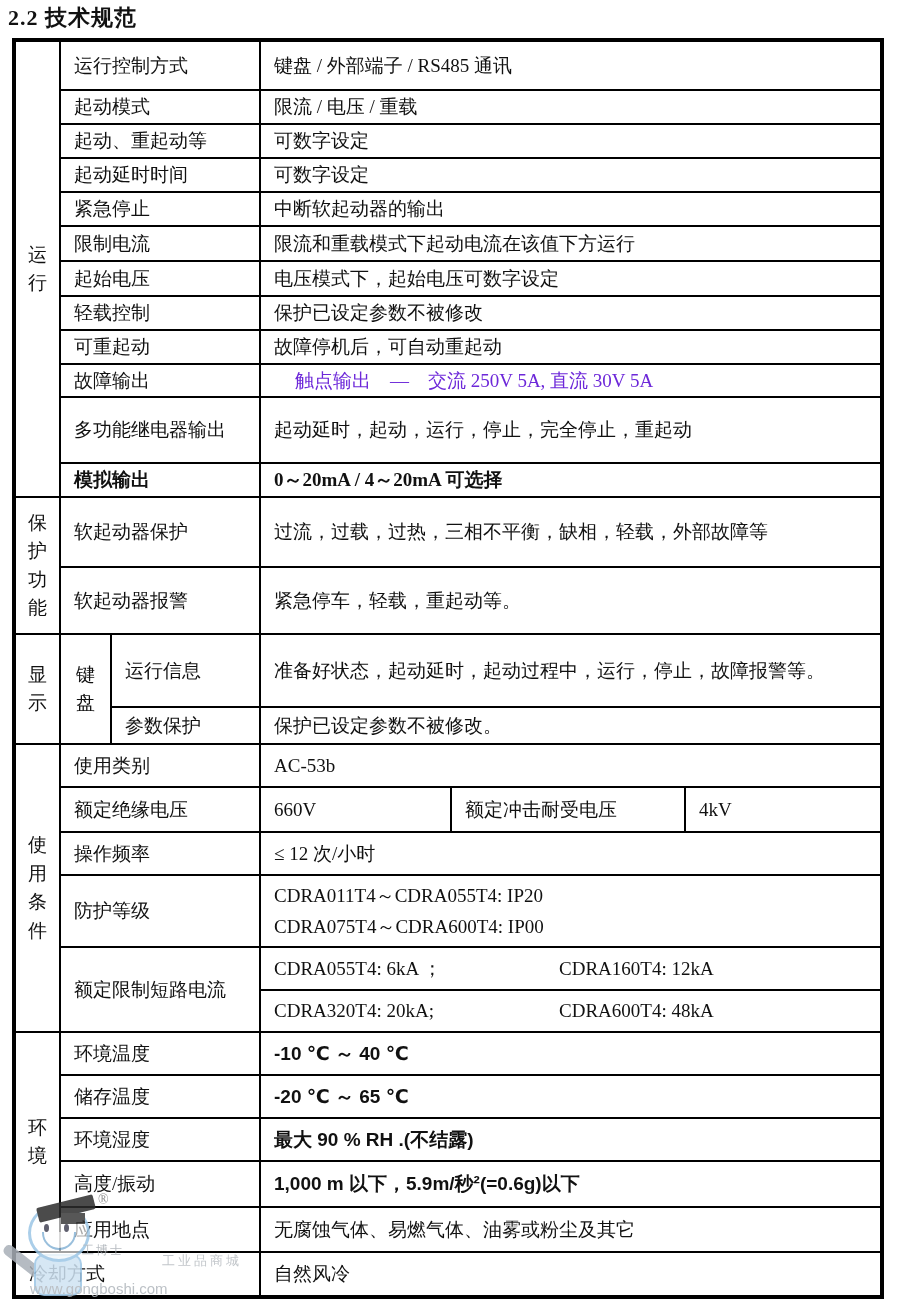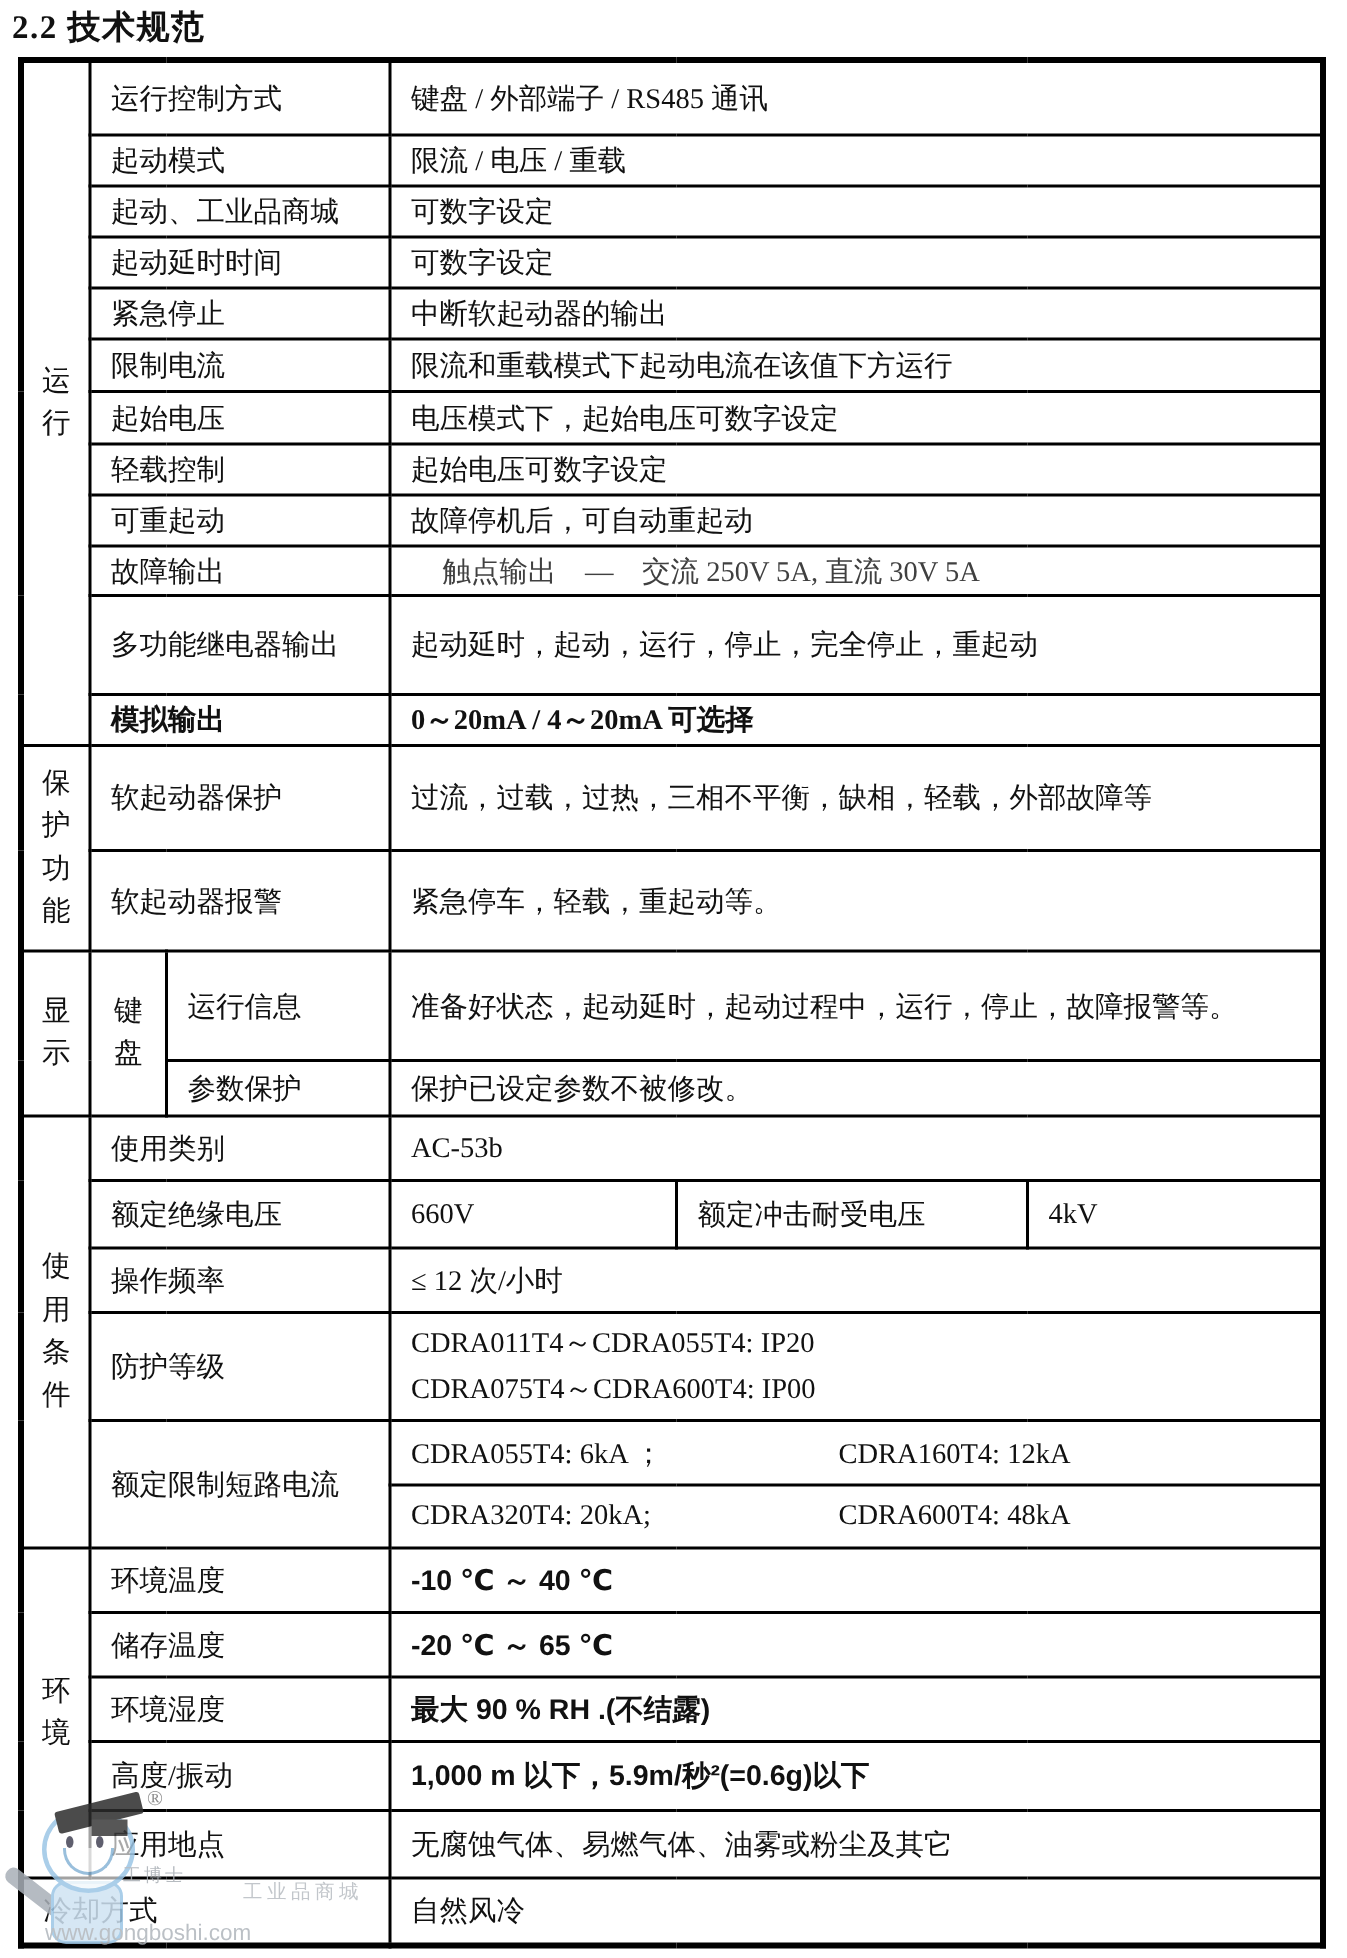--- a/index.html
+++ b/index.html
@@ -6,21 +6,21 @@
   body{width:898px;height:1305px;position:relative;overflow:hidden;
        font-family:"Liberation Serif","DejaVu Serif",serif;color:#111;}
   .page-title{font-weight:bold;font-size:22px;margin:3px 0 5px 8px;letter-spacing:1px;}
   table.spec{border-collapse:collapse;table-layout:fixed;width:872px;margin-left:12px;
              border:4px solid #000;}
   td{border:2px solid #000;font-size:19px;padding:2px 6px 2px 13px;vertical-align:middle;
      overflow:hidden;}
   td.group,td.sub{padding:2px;text-align:center;}
   .vtext{width:1.25em;margin:0 auto;word-break:break-all;line-height:1.5;text-align:center;}
   td.justify{text-align:justify;}
-  td.red{color:#404040;padding-left:34px;}
+  td.red{color:#6d28d9;padding-left:34px;}
   td.env{font-family:"Liberation Sans","DejaVu Sans",sans-serif;font-weight:600;font-size:19px;}
   td.lines{white-space:pre-line;line-height:1.65;}
   .part1{display:inline-block;min-width:285px;}
   
   .watermark{position:absolute;left:0;top:1192px;width:270px;height:112px;opacity:.85;pointer-events:none;}
   .wm-face{position:absolute;left:28px;top:12px;width:56px;height:52px;background:rgba(255,255,255,.75);
            border:3px solid #9cc6e6;border-radius:50%;}
   .wm-cap{position:absolute;left:6px;top:-6px;width:58px;height:15px;background:#2c2c2c;
           transform:rotate(-14deg);border-radius:2px;}
   .wm-cap-base{position:absolute;left:30px;top:6px;width:24px;height:11px;background:#3a3a3a;}
@@ -58,42 +58,42 @@
           <div class="vtext">运行</div>
         </td>
         <td colspan="2" class="label">运行控制方式</td>
         <td colspan="3" class="value">键盘 / 外部端子 / RS485 通讯</td>
       </tr>
       <tr style="height: 34px;">
         <td colspan="2" class="label">起动模式</td>
         <td colspan="3" class="value">限流 / 电压 / 重载</td>
       </tr>
       <tr style="height: 34px;">
-        <td colspan="2" class="label">起动、工业品商城</td>
+        <td colspan="2" class="label">起动、重起动等</td>
         <td colspan="3" class="value">可数字设定</td>
       </tr>
       <tr style="height: 34px;">
         <td colspan="2" class="label">起动延时时间</td>
         <td colspan="3" class="value">可数字设定</td>
       </tr>
       <tr style="height: 34px;">
         <td colspan="2" class="label">紧急停止</td>
         <td colspan="3" class="value">中断软起动器的输出</td>
       </tr>
       <tr style="height: 35px;">
         <td colspan="2" class="label">限制电流</td>
         <td colspan="3" class="value">限流和重载模式下起动电流在该值下方运行</td>
       </tr>
       <tr style="height: 35px; font-family: Liberation Serif, serif;">
         <td colspan="2" class="label">起始电压</td>
         <td colspan="3" class="value">电压模式下，起始电压可数字设定</td>
       </tr>
       <tr style="height: 34px;">
         <td colspan="2" class="label">轻载控制</td>
-        <td colspan="3" class="value">起始电压可数字设定</td>
+        <td colspan="3" class="value">保护已设定参数不被修改</td>
       </tr>
       <tr style="height: 34px;">
         <td colspan="2" class="label">可重起动</td>
         <td colspan="3" class="value">故障停机后，可自动重起动</td>
       </tr>
       <tr style="height: 33px;">
         <td colspan="2" class="label">故障输出</td>
         <td colspan="3" class="value red">触点输出　—　交流 250V 5A, 直流 30V 5A</td>
       </tr>
       <tr style="height: 66px;">

